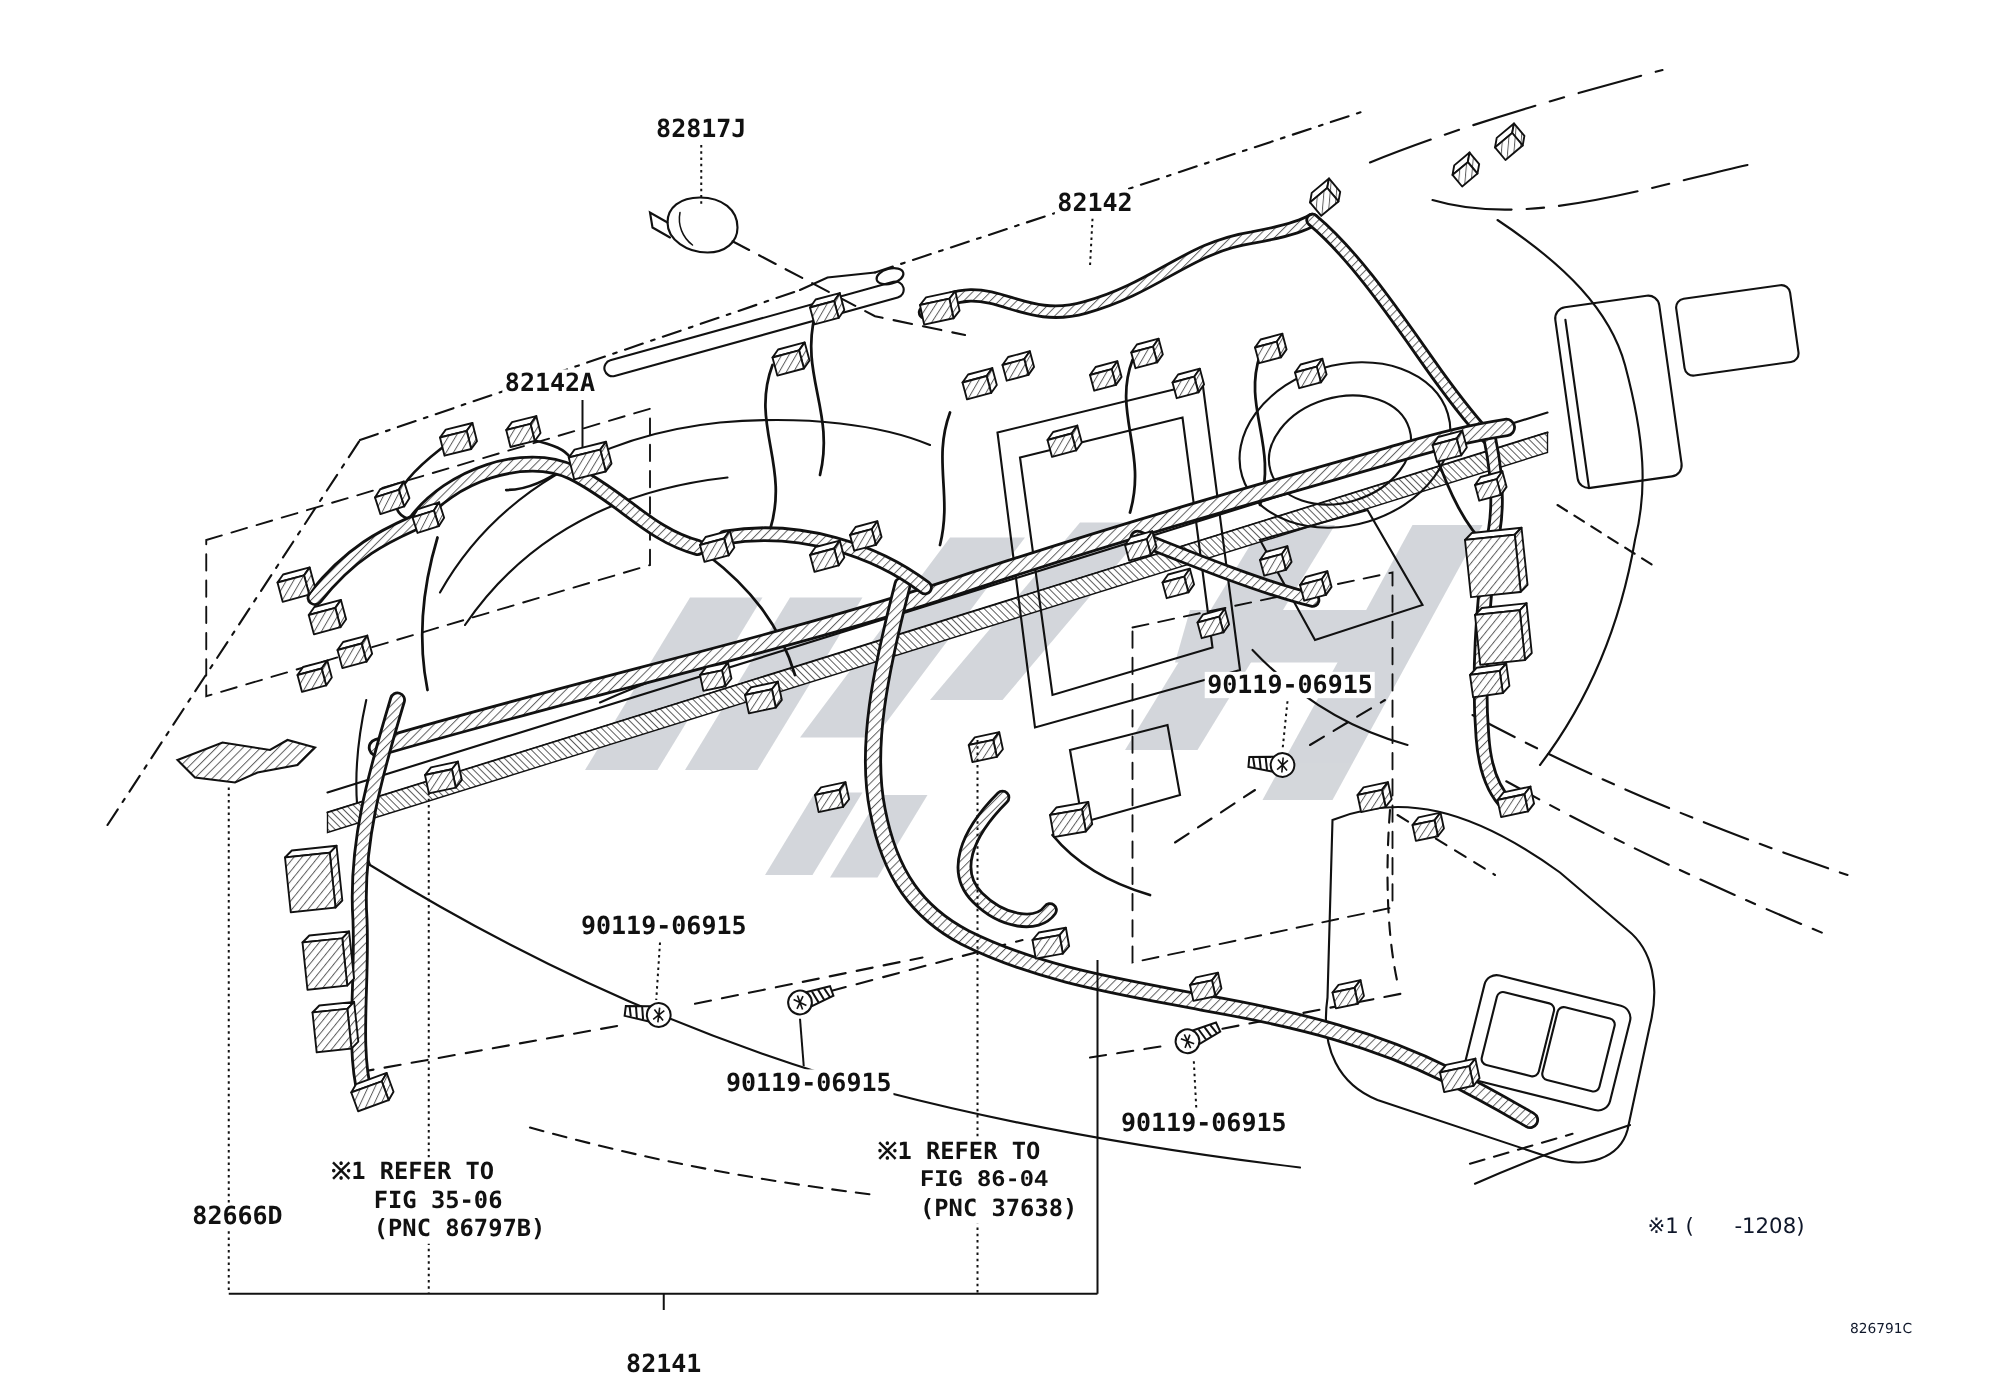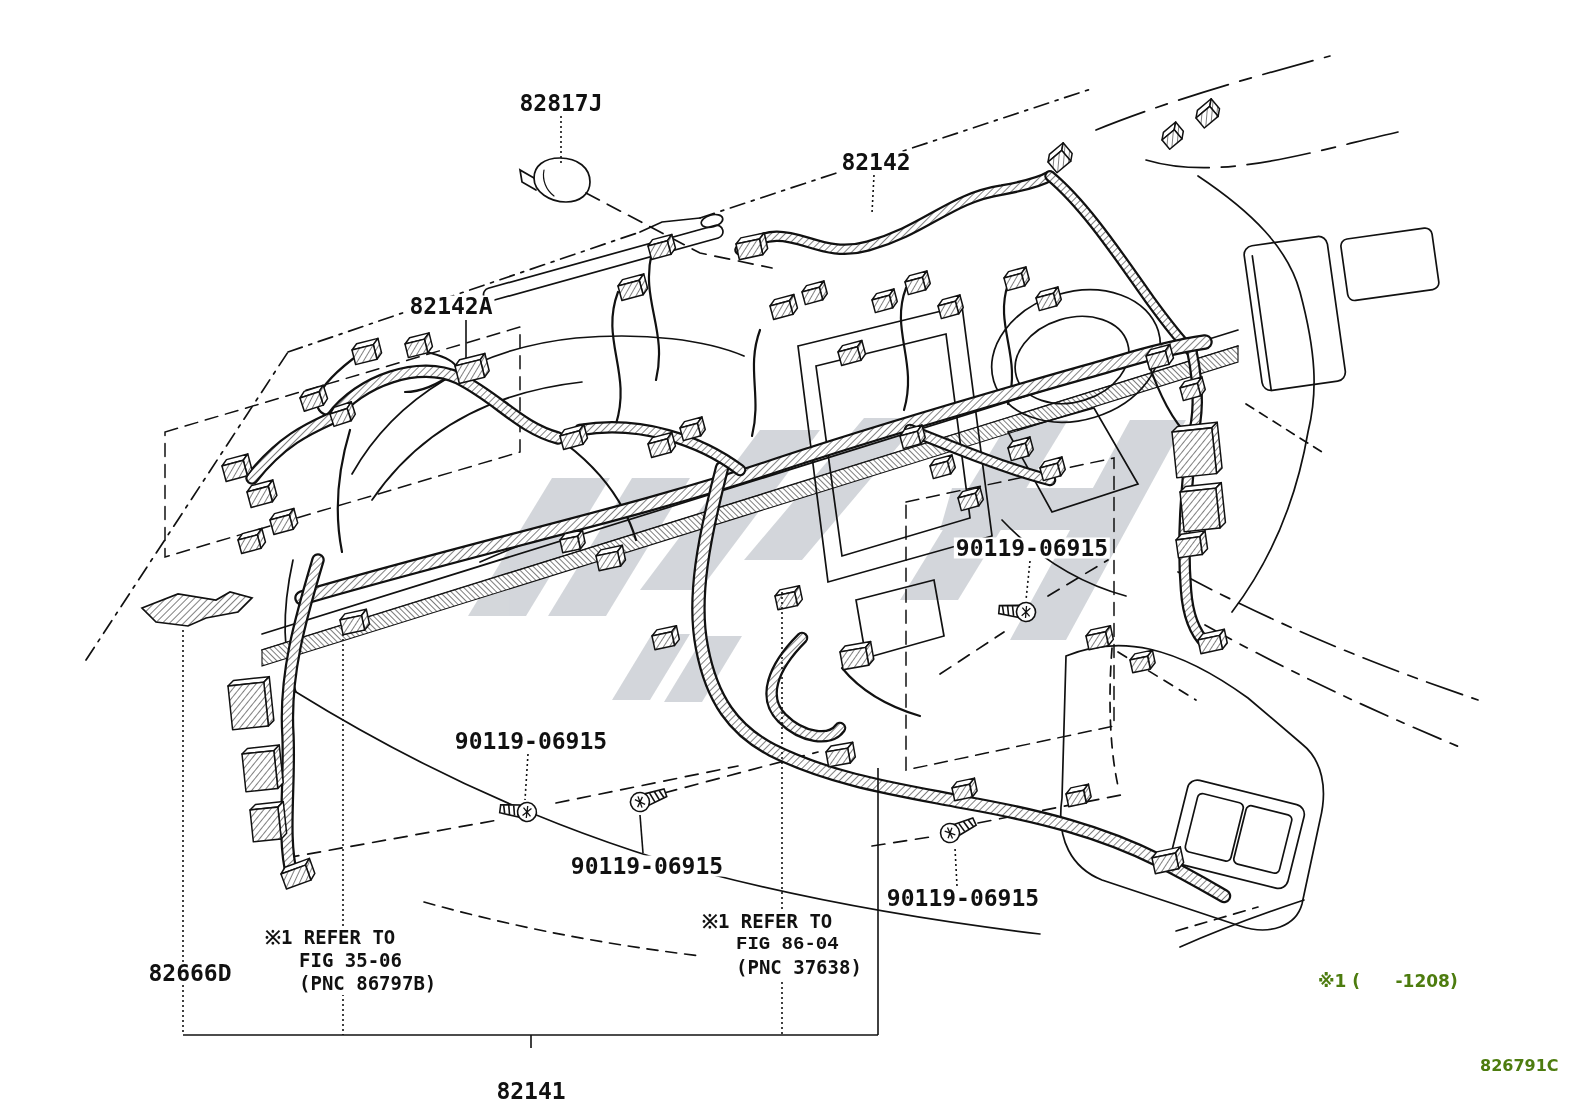--- a/index.html
+++ b/index.html
@@ -1,27 +1,27 @@
 <!DOCTYPE html>
 <html><head>
 <meta charset="utf-8">
 <style>
   html,body{margin:0;padding:0;background:#fff;}
   .stage{position:relative;width:1592px;height:1099px;background:#fff;overflow:hidden;
          font-family:"DejaVu Sans Mono","Liberation Mono",monospace;}
   svg{position:absolute;left:0;top:0;}
   #callouts{position:absolute;left:0;top:0;width:100%;height:100%;pointer-events:none;}
   .callout{position:absolute;transform:translate(-50%,-50%);background:#fff;padding:0 2px;
-           font-weight:700;font-size:23px;line-height:21px;color:#111;white-space:pre;}
+           font-weight:700;font-size:20px;line-height:21px;color:#111;white-space:pre;}
   .callout.left{transform:none;}
   .callout.block{font-size:19px;line-height:23px;}
-  .footnote,.sheetcode{position:absolute;background:#fff;color:#4d7c0f;white-space:pre;
-                font-family:"DejaVu Sans","Liberation Sans",sans-serif;font-weight:bold;}
+  .footnote,.sheetcode{position:absolute;background:#fff;color:#0f172a;white-space:pre;
+                font-family:"DejaVu Sans","Liberation Sans",sans-serif;}
   .footnote{left:1318px;top:971px;font-size:17px;}
-  .sheetcode{left:1480px;top:1056px;font-size:16px;}
+  .sheetcode{left:1480px;top:1056px;font-size:11px;}
 </style>
 </head>
 <body>
 
 <div class="stage">
 
 <svg width="1592" height="1099" viewBox="0 0 1592 1099">
   <defs>
     <pattern id="hz" width="5" height="5" patternUnits="userSpaceOnUse" patternTransform="rotate(45)">
       <rect width="5" height="5" fill="#ffffff"></rect>
@@ -482,21 +482,21 @@
         <line x1="343" y1="634" x2="343" y2="1035" stroke="#111111" stroke-width="1.6" stroke-dasharray="2 3"></line>
         <line x1="782" y1="592" x2="782" y2="1035" stroke="#111111" stroke-width="1.6" stroke-dasharray="2 3"></line>
         <line x1="878" y1="768" x2="878" y2="1035" stroke="#111111" stroke-width="1.6"></line>
         <line x1="531" y1="1035" x2="531" y2="1048" stroke="#111111" stroke-width="1.6"></line>
       </g>
 </svg>
 
 <div id="callouts">
       <div class="callout" style="left: 561px; top: 103px;">82817J</div>
       <div class="callout" style="left: 876px; top: 162px; text-align: right;">82142</div>
-      <div class="callout" style="left: 451px; top: 306px;">82142A</div>
+      <div class="callout" style="left: 440px; top: 306px;">82142A</div>
       <div class="callout" style="left: 1032px; top: 548px;">90119-06915</div>
       <div class="callout" style="left: 531px; top: 741px;">90119-06915</div>
       <div class="callout" style="left: 647px; top: 866px;">90119-06915</div>
       <div class="callout" style="left: 963px; top: 898px;">90119-06915</div>
       <div class="callout" style="left: 190px; top: 973px;">82666D</div>
       <div class="callout left block" style="left: 263px; top: 926px;"><div>※1 REFER TO</div><div style="padding-left: 34px;">FIG 35-06</div><div style="padding-left: 34px;">(PNC 86797B)</div></div>
       <div class="callout left block" style="left: 700px; top: 910px;"><div>※1 REFER TO</div><div style="padding-left: 34px; font-family: Liberation Mono, monospace;">FIG 86-04</div><div style="padding-left: 34px;">(PNC 37638)</div></div>
       <div class="callout" style="left: 531px; top: 1091px;">82141</div>
     </div>
 

